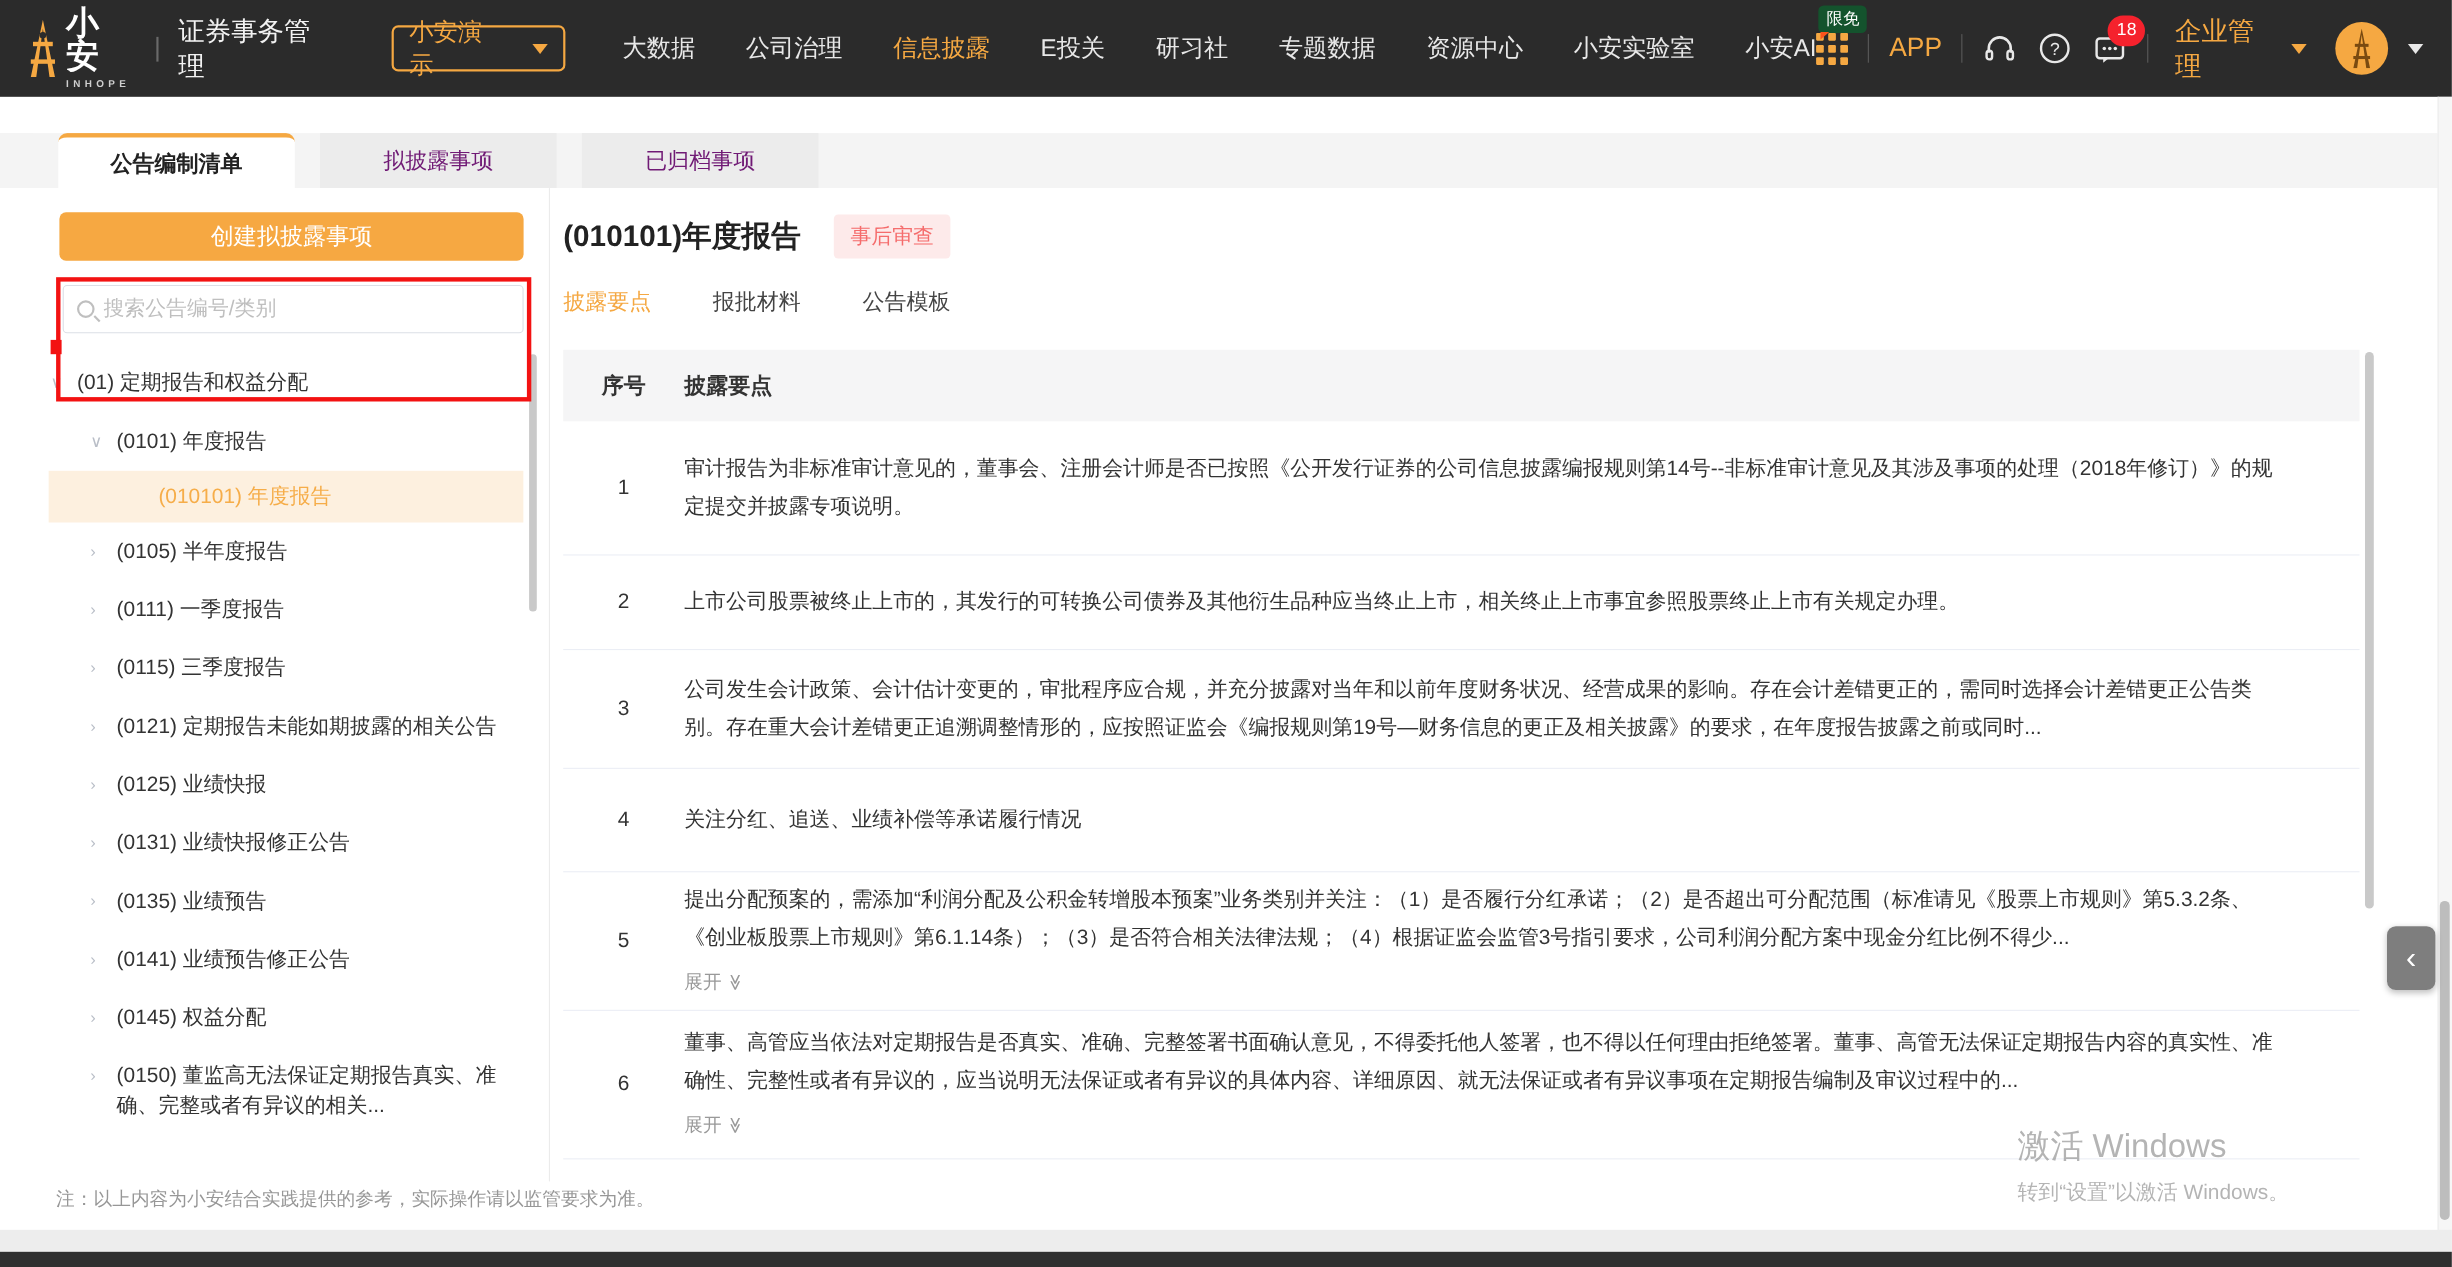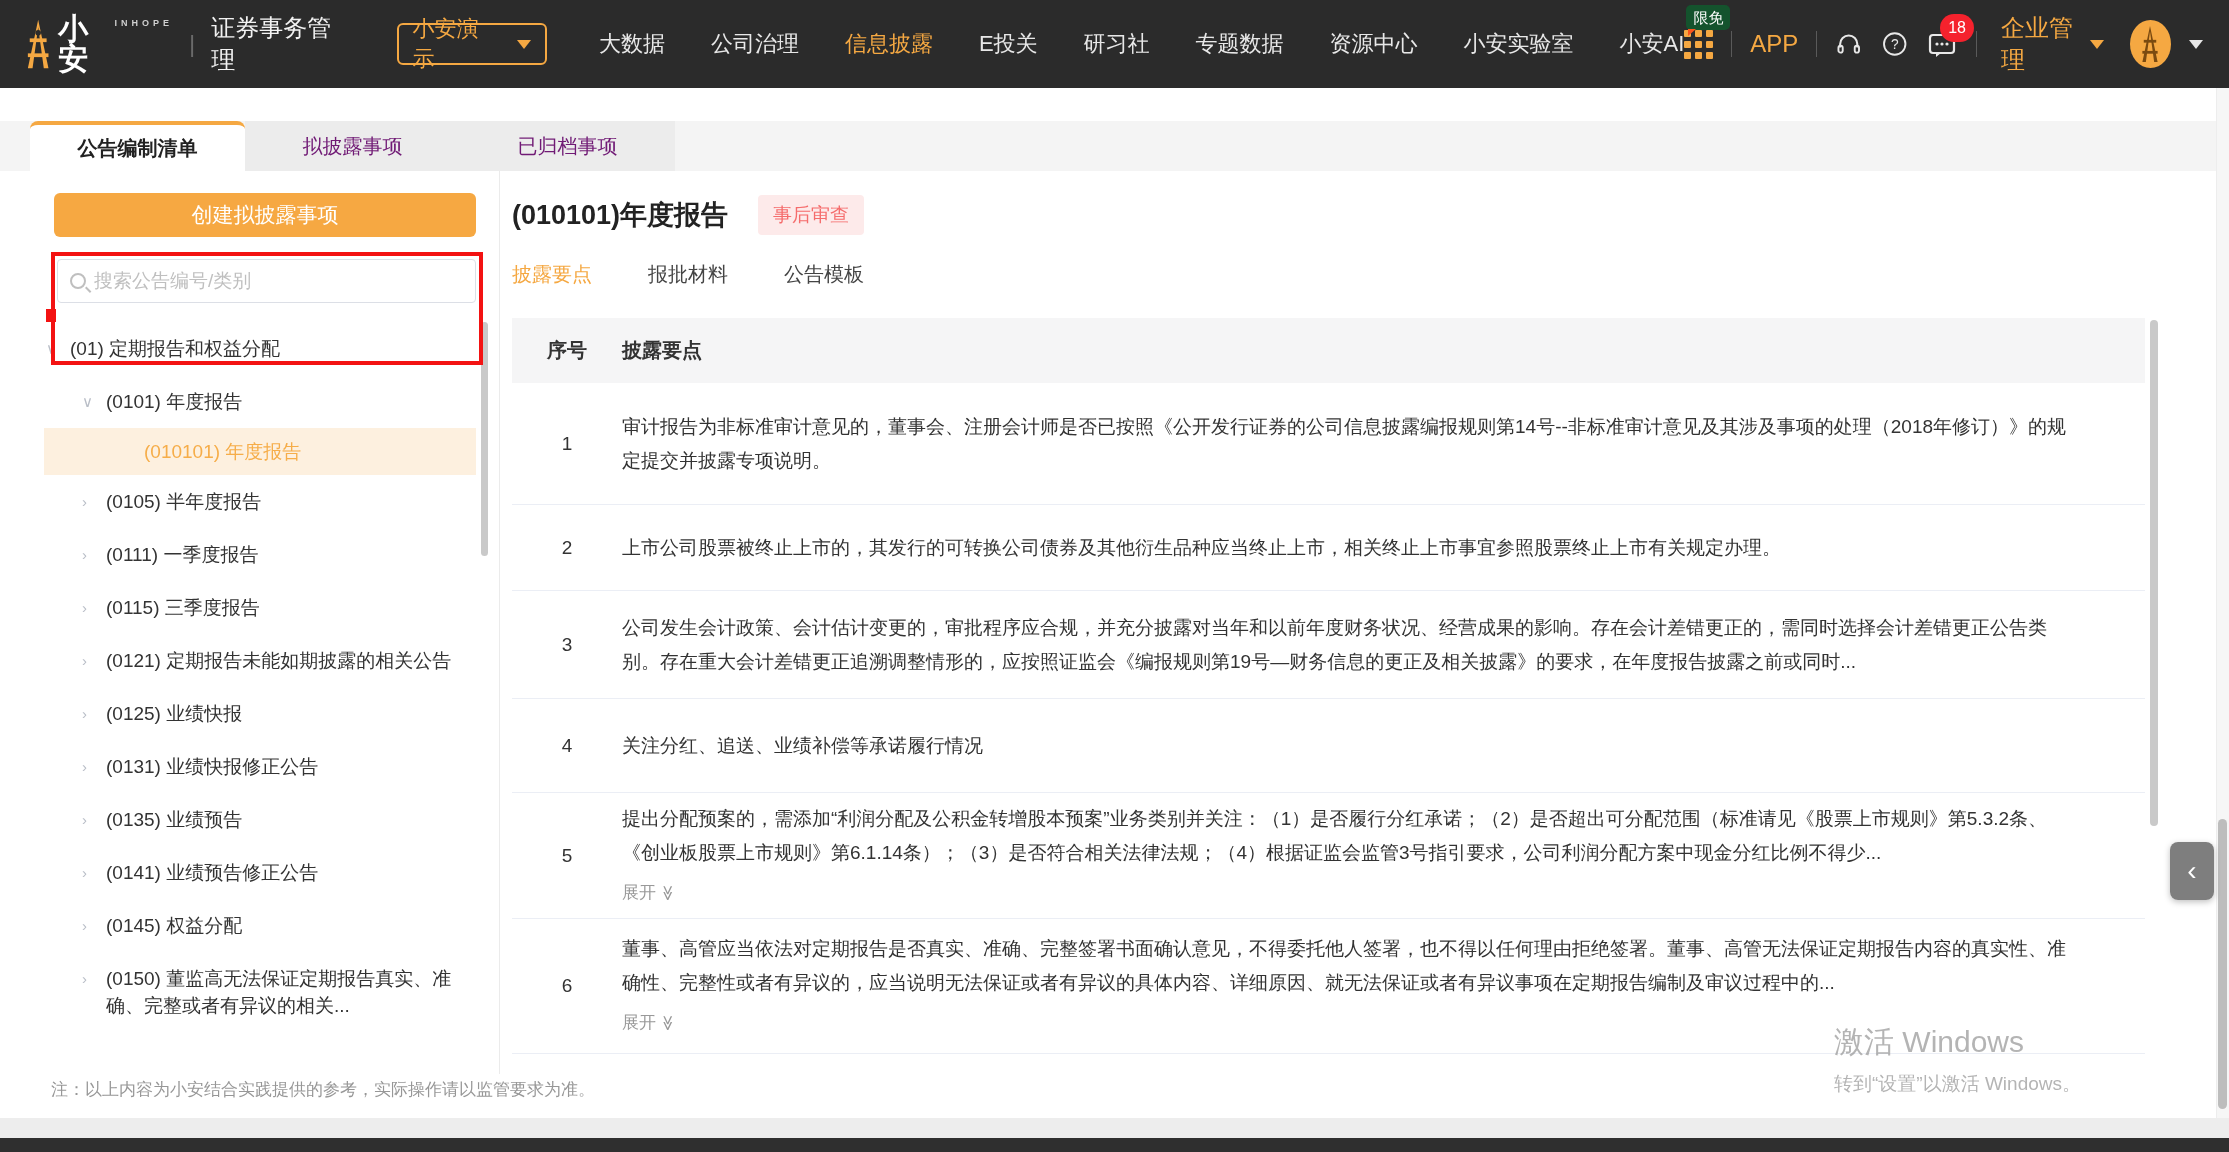--- a/index.html
+++ b/index.html
@@ -3,21 +3,21 @@
 <meta charset="utf-8">
 <style>
   * { margin:0; padding:0; box-sizing:border-box; }
   html,body { width:2229px; height:1152px; overflow:hidden; }
   body { font-family:"Liberation Sans","DejaVu Sans",sans-serif; background:#fff; position:relative; color:#333; }
 
   
   .navbar { position:absolute; left:0; top:0; width:2229px; height:88px; background:#2b2b2b; display:flex; align-items:center; padding:0 26px; }
   .logo-wrap { display:flex; align-items:center; }
   .logo-icon { width:26px; height:52px; margin-right:8px; }
-  .logo-texts { display:flex; flex-direction:row; line-height:1; }
+  .logo-texts { display:flex; flex-direction:column; line-height:1; }
   .logo-cn { color:#fff; font-size:30px; font-weight:bold; letter-spacing:2px; }
   .logo-en { color:#cfcfcf; font-size:9px; letter-spacing:4px; margin-top:5px;font-weight:bold; }
   .nav-divider { color:#6a6a6a; font-size:24px; margin:0 16px; }
   .product-name { color:#f2f2f2; font-size:24px; }
   .env-pill { margin-left:50px; height:42px; padding:0 14px; border:2px solid #f5a842; border-radius:6px; color:#f5a842; font-size:22px; display:flex; align-items:center; gap:24px; cursor:pointer; }
   .caret { width:0; height:0; border-left:7px solid transparent; border-right:7px solid transparent; border-top:9px solid #f5a842; display:inline-block; }
   .caret.white { border-top-color:#e8e8e8; }
   .main-nav { display:flex; align-items:center; margin-left:52px; gap:46px; }
   .nav-item { color:#e8e8e8; font-size:22px; cursor:pointer; position:relative; white-space:nowrap; }
   .nav-item.active { color:#f5a842; }
@@ -27,21 +27,21 @@
   .grid-icon { display:grid; grid-template-columns:repeat(3,7px); grid-gap:4px; cursor:pointer; }
   .grid-icon i { width:7px; height:7px; background:#f5a842; border-radius:1px; }
   .vbar { width:1px; height:26px; background:#5a5a5a; }
   .app-label { color:#f5a842; font-size:24px; cursor:pointer; }
   .ico { width:32px; height:32px; cursor:pointer; position:relative; }
   .red-badge { position:absolute; top:-14px; left:14px; background:#f5222d; color:#fff; font-size:16px; min-width:34px; height:28px; border-radius:14px; display:flex; align-items:center; justify-content:center; }
   .org-menu { color:#f5a842; font-size:24px; display:flex; align-items:center; gap:10px; cursor:pointer; margin-left:6px; }
   .avatar { width:48px; height:48px; border-radius:50%; background:#f5a842; display:flex; align-items:center; justify-content:center; cursor:pointer; margin-left:8px; }
 
   
-  .tabstrip { position:absolute; left:0; top:121px; width:2229px; height:50px; background:#f4f4f4; display:flex; }
+  .tabstrip { position:absolute; left:0; top:121px; width:2229px; height:50px; background:#f4f4f4; display:flex;gap:23px; }
   .tabstrip .spacer-l { width:30px; background:#f4f4f4; }
   .tab { width:215px; height:50px; display:flex; align-items:center; justify-content:center; font-size:20px; color:#701a75; background:#ececec; cursor:pointer; }
   .tab.active { background:#fff; border-top:4px solid #f5a842; border-radius:8px 8px 0 0; font-weight:bold; color:#222; }
 
   
   .card { position:absolute; left:0; top:171px; width:2229px; height:903px; background:#fff; }
   .sidebar { position:absolute; left:0; top:0; width:500px; height:903px; border-right:1px solid #ebebeb; }
   .create-btn { position:absolute; left:54px; top:22px; width:422px; height:44px; background:#f6a842; color:#fff; font-size:21px; border:none; border-radius:6px; cursor:pointer; display:flex; align-items:center; justify-content:center; }
   .search-box { position:absolute; left:57px; top:88px; width:419px; height:44px; border:1px solid #dcdfe6; border-radius:4px; display:flex; align-items:center; padding:0 12px; background:#fff; }
   .search-box input { border:none; outline:none; font-size:19px; color:#14532d; flex:1; margin-left:8px; font-family:inherit; }

